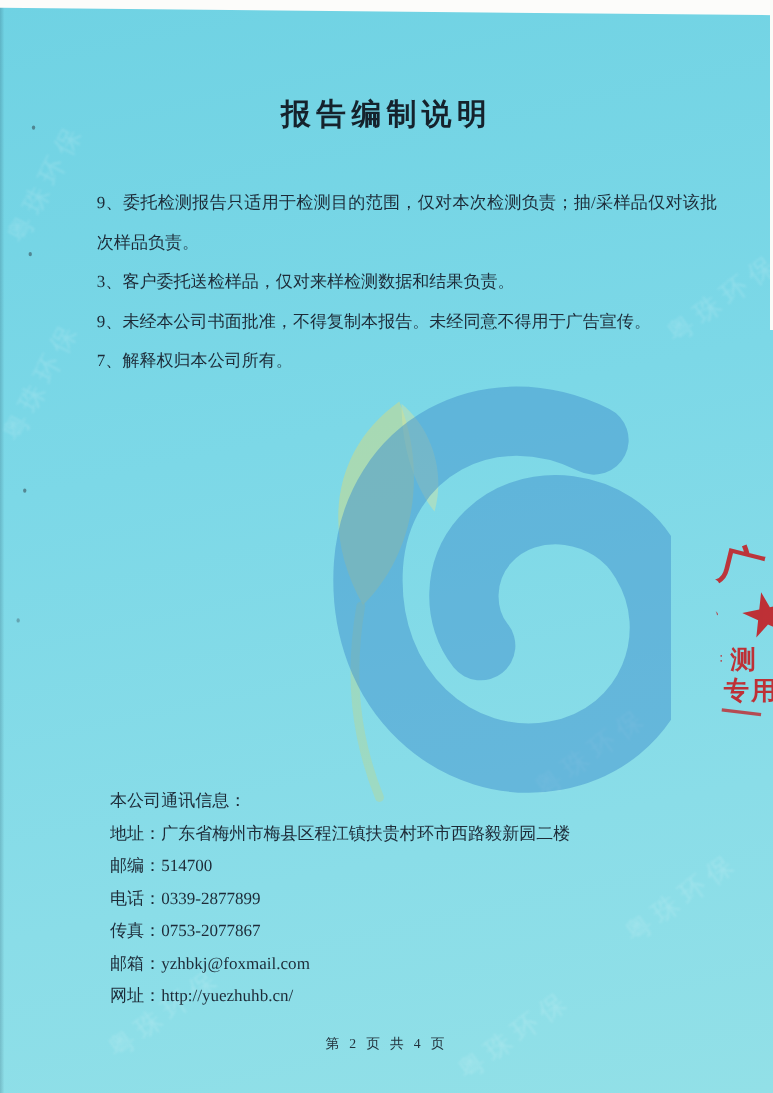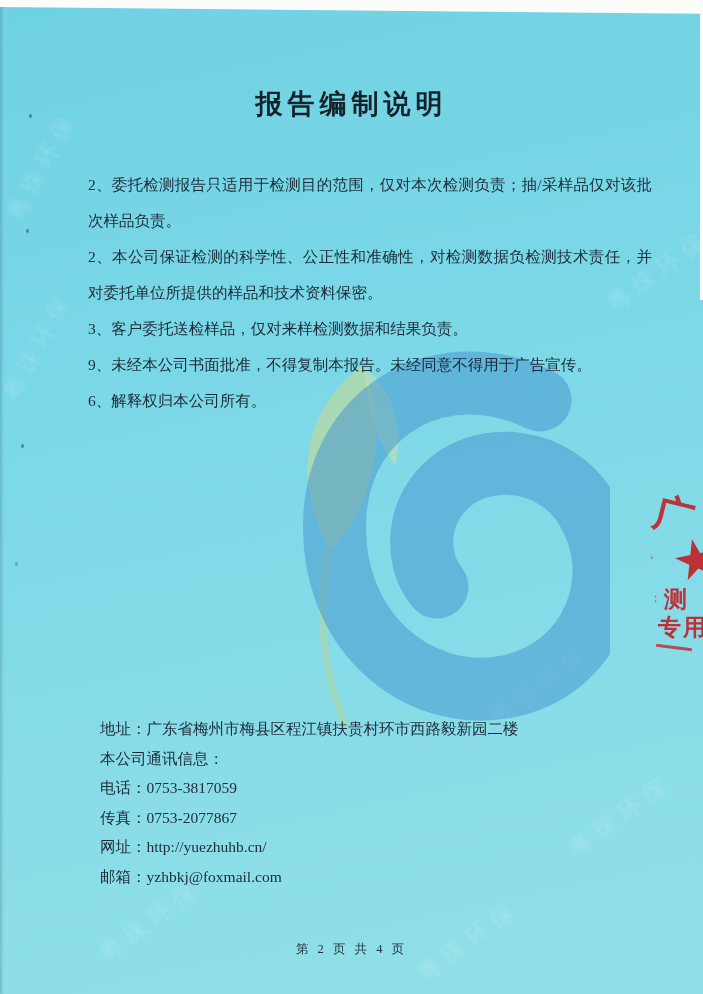--- a/index.html
+++ b/index.html
@@ -76,34 +76,34 @@
   <svg class="logo-watermark" viewBox="0 0 345 400" aria-hidden="true">
     <path d="M 65 215 C 28 150, 35 75, 98 30 C 122 90, 115 165, 65 215 Z" fill="rgba(197,219,146,0.60)"></path>
     <path d="M 100 32 C 128 55, 140 95, 130 130 C 110 105, 100 68, 100 32 Z" fill="rgba(215,228,160,0.45)"></path>
     <path d="M 63 216 C 52 280, 58 335, 80 390" fill="none" stroke="rgba(190,215,140,0.40)" stroke-width="8" stroke-linecap="round"></path>
     <path d="M 275 65 C 180 18, 78 72, 70 178 C 62 295, 152 368, 240 352 C 330 335, 362 240, 322 175 C 292 122, 215 112, 176 156 C 151 184, 151 226, 172 252" fill="none" stroke="rgba(66,146,205,0.50)" stroke-width="63" stroke-linecap="round"></path>
   </svg>
 
   <div class="title">报告编制说明</div>
 
   <div class="body-text">
-    <p>2、委托检测报告只适用于检测目的范围，仅对本次检测负责；抽/采样品仅对该批次样品负责。</p>
-    <p>2、本公司保证检测的科学性、公正性和准确性，对检测数据负检测技术责任，并对委托单位所提供的样品和技术资料保密。</p>
+    <p>9、委托检测报告只适用于检测目的范围，仅对本次检测负责；抽/采样品仅对该批次样品负责。</p>
     <p>3、客户委托送检样品，仅对来样检测数据和结果负责。</p>
     <p>9、未经本公司书面批准，不得复制本报告。未经同意不得用于广告宣传。</p>
-    <p>6、解释权归本公司所有。</p>
+    <p>7、解释权归本公司所有。</p>
   </div>
 
   <div class="contact">
+    <div>本公司通讯信息：</div>
     <div>地址：广东省梅州市梅县区程江镇扶贵村环市西路毅新园二楼</div>
-    <div>本公司通讯信息：</div>
-    <div>电话：0753-3817059</div>
+    <div>邮编：514700</div>
+    <div>电话：0339-2877899</div>
     <div>传真：0753-2077867</div>
+    <div>邮箱：yzhbkj@foxmail.com</div>
     <div>网址：http://yuezhuhb.cn/</div>
-    <div>邮箱：yzhbkj@foxmail.com</div>
   </div>
 
   <div class="footer">第 2 页 共 4 页</div>
 
   <div class="stamp">
     <span class="stamp-ring-char">广</span>
     <span class="stamp-tick">、</span>
     <span class="stamp-star">★</span>
     <span class="stamp-dots">∶</span>
     <span class="stamp-line1">测</span>

